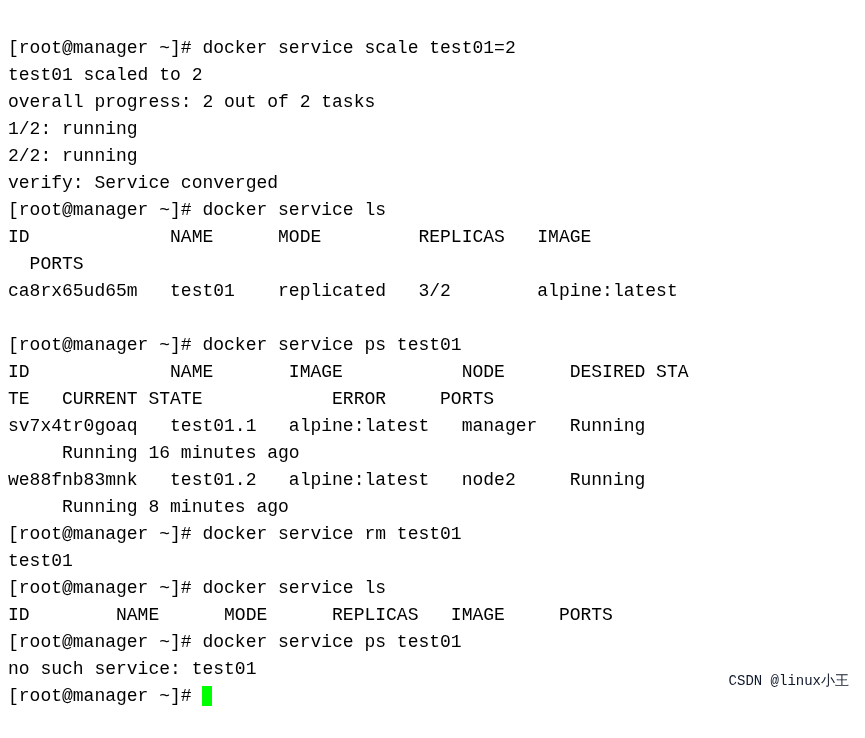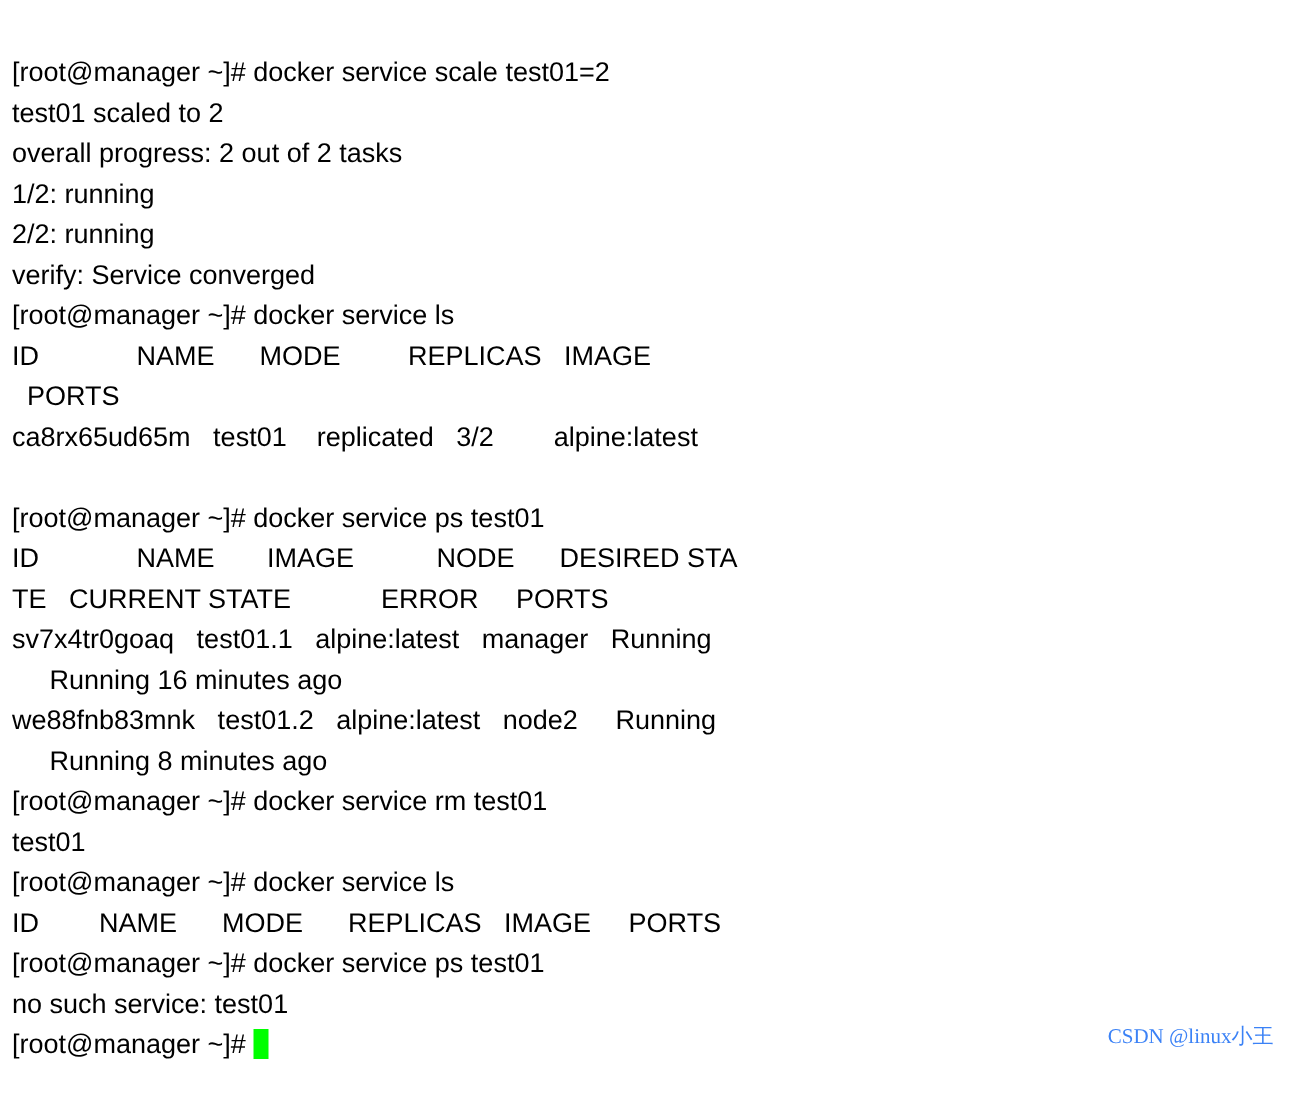--- a/index.html
+++ b/index.html
@@ -12,36 +12,36 @@
       font-family: "Courier New", monospace;
       font-size: 18px;
       line-height: 1.5;
       padding: 8px;
       width: 865px;
       color: #000000;
       position: relative;
     }
     .terminal {
       white-space: pre;
-      font-family: Liberation Sans, sans-serif;
+      font-family: Liberation Mono, monospace;
     }
     .cursor {
       display: inline-block;
       width: 10px;
       height: 20px;
       background: #00ff00;
       vertical-align: text-bottom;
     }
     .watermark {
       position: absolute;
-      bottom: 16px;
+      bottom: 26px;
       right: 16px;
-      color: #3b82f6;
+      color: #0f172a;
       font-size: 14px;
-      font-family: Liberation Serif, serif;
+      font-family: Liberation Mono, monospace;
     }
   </style>
 </head>
 <body>
 
 <div class="terminal">
 <span>[root@manager ~]# docker service scale test01=2</span>
 <span>test01 scaled to 2</span>
 <span>overall progress: 2 out of 2 tasks</span>
 <span>1/2: running</span>

